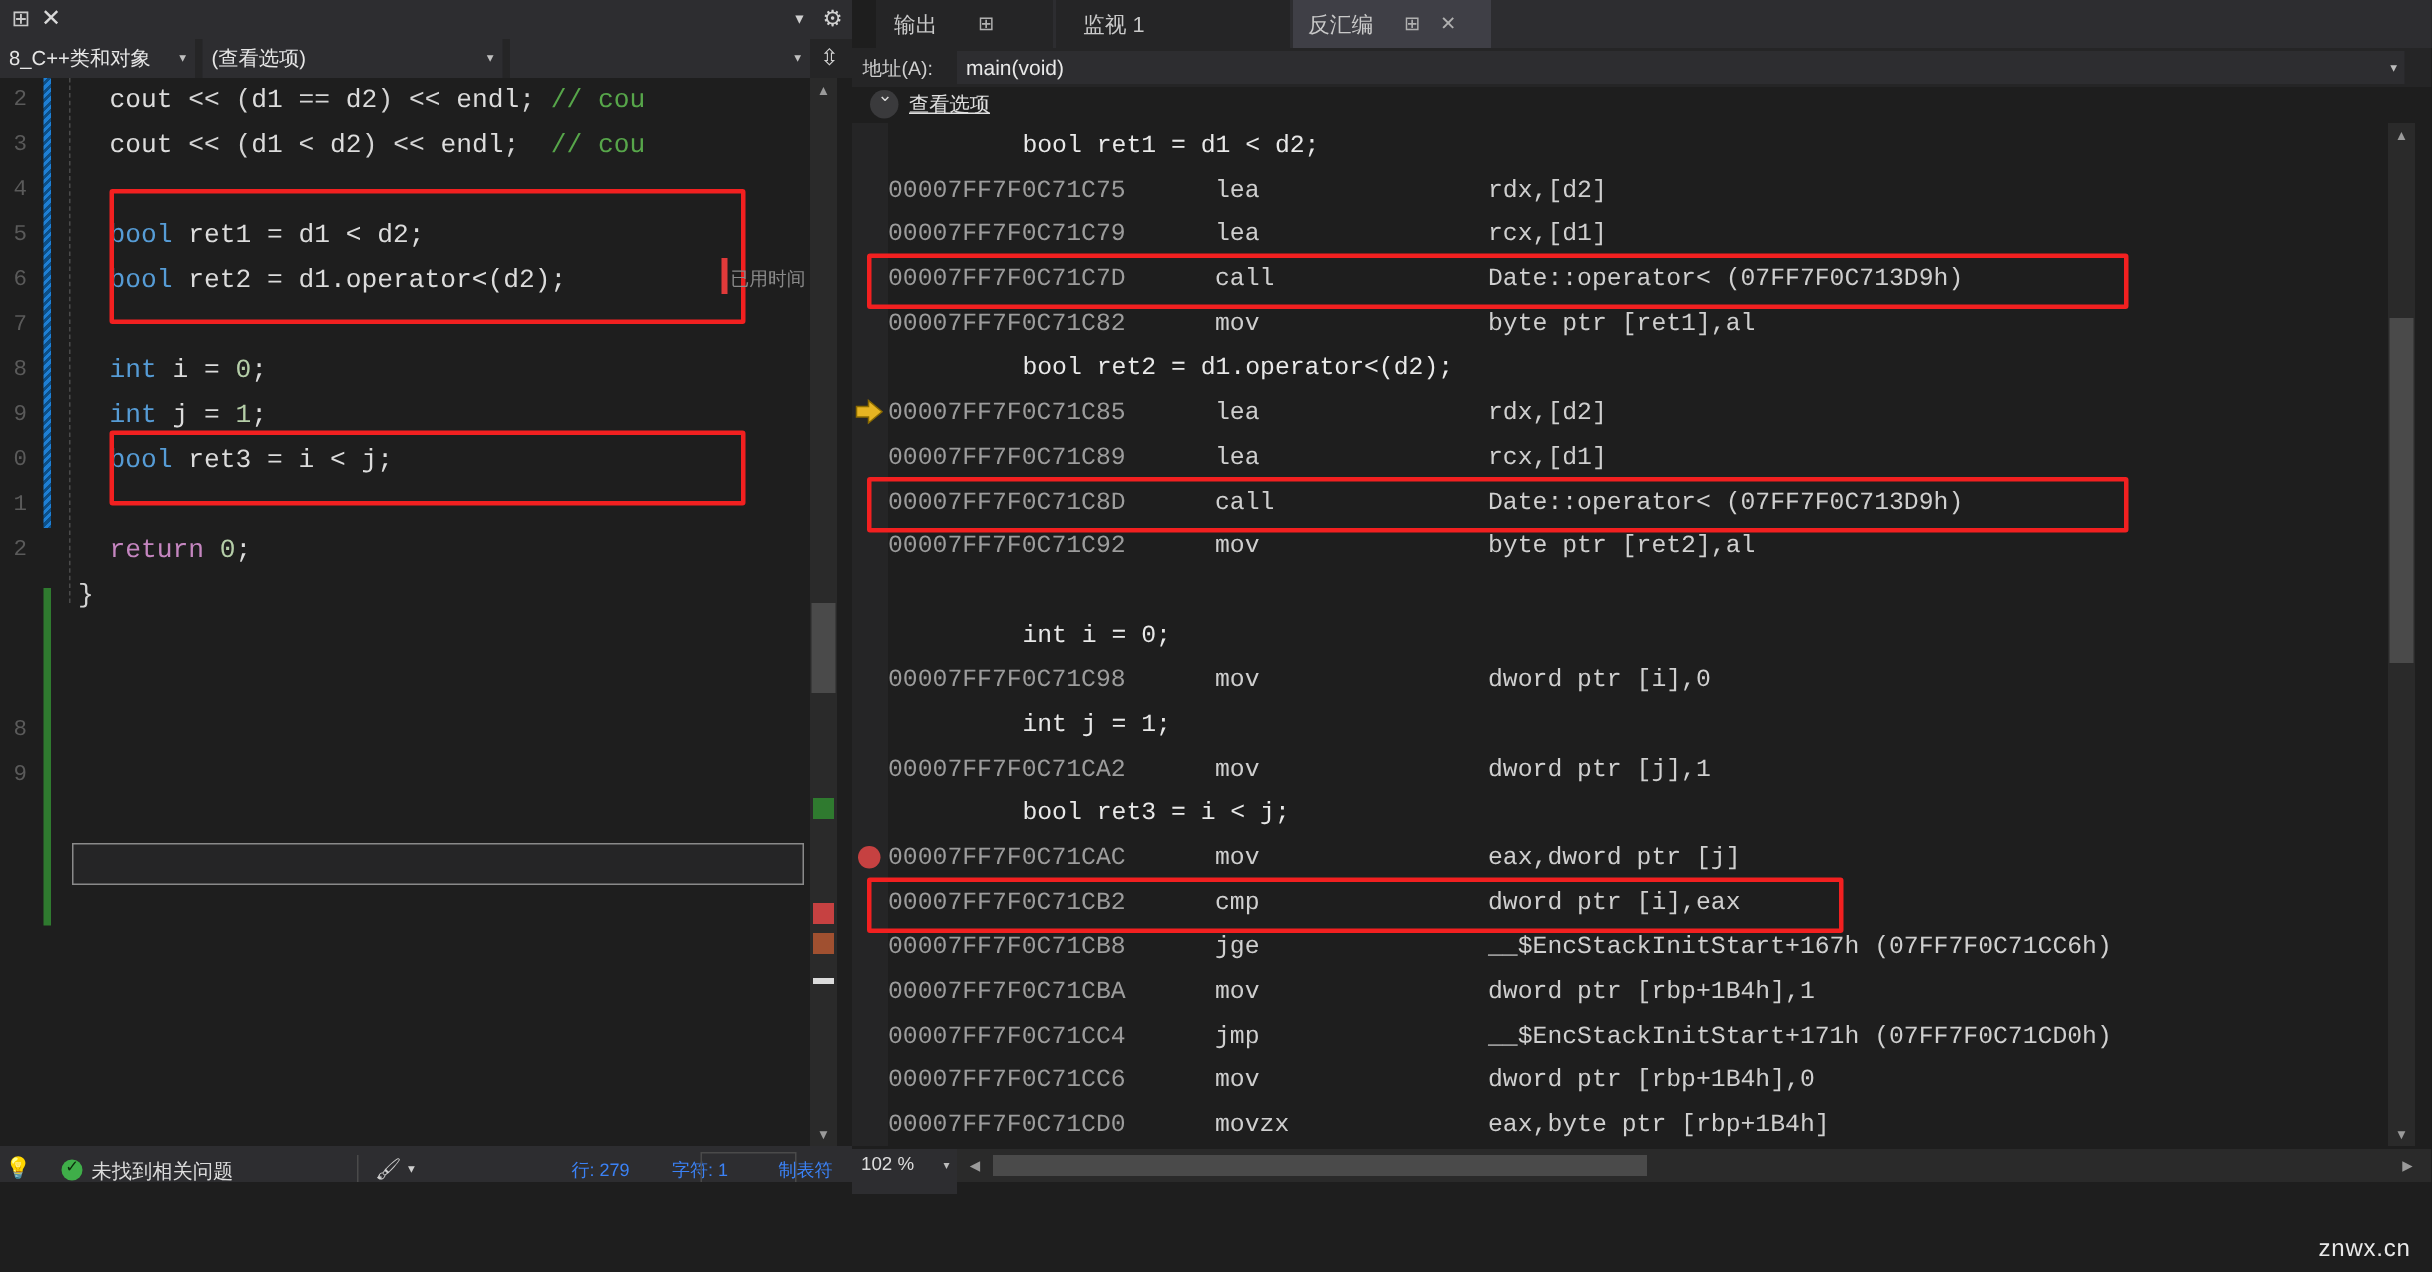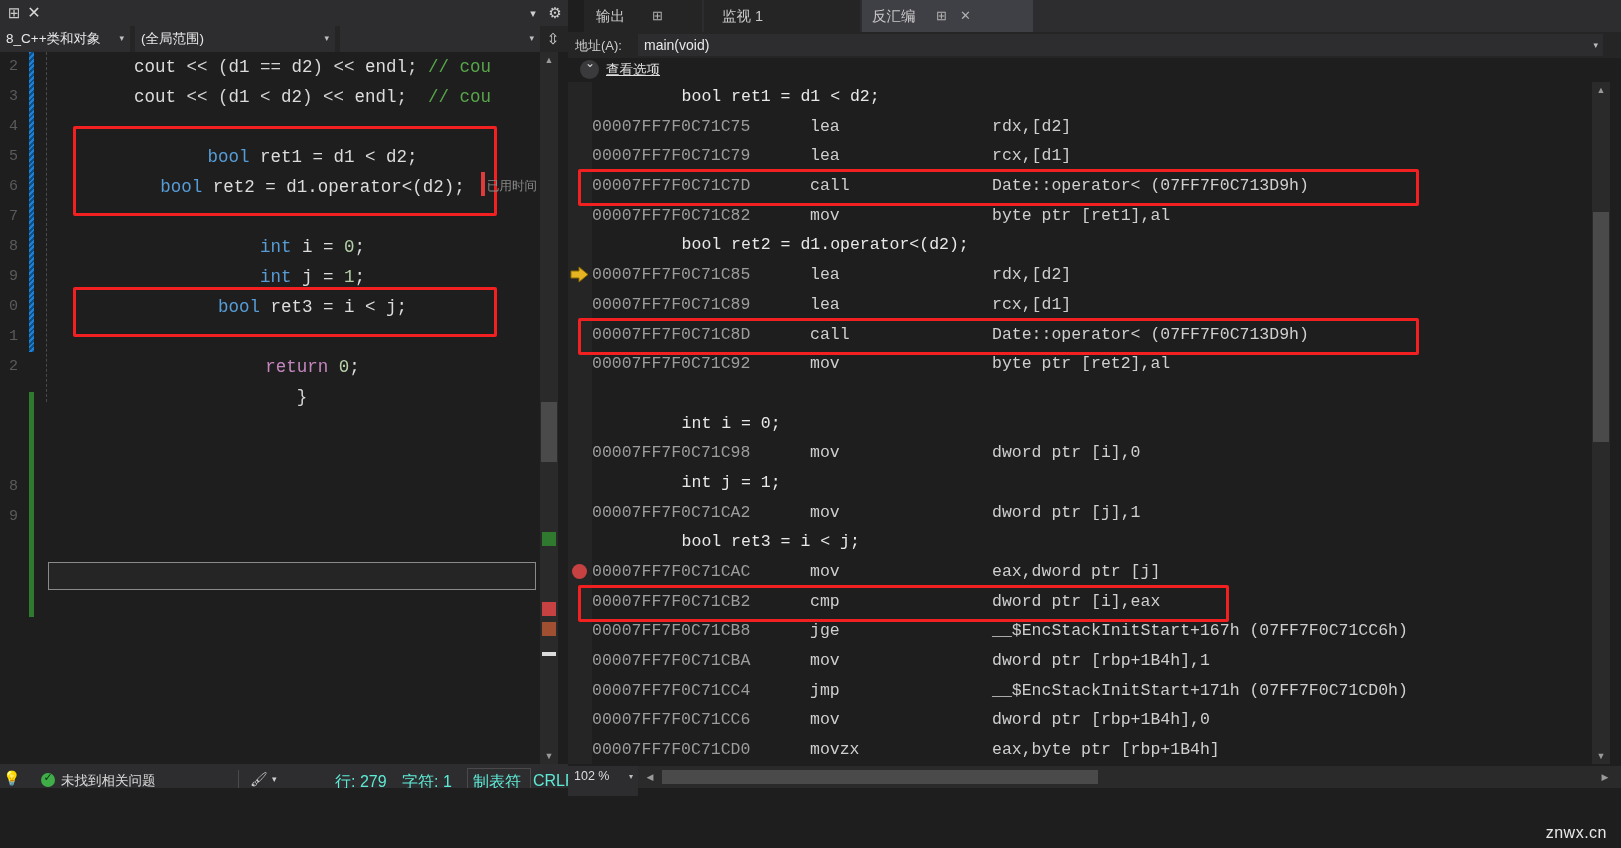--- a/index.html
+++ b/index.html
@@ -28,21 +28,21 @@
   
   .linenos{position:absolute;left:0;top:52px;width:20px;height:712px;background:#1e1e1e;color:#5a5a5a;font-family:"Liberation Mono",monospace;font-size:15px;}
   .linenos div{height:30px;line-height:30px;text-align:right;padding-right:2px;overflow:hidden;}
   .changebar{position:absolute;left:29px;top:52px;width:5px;height:712px;}
   .cb-blue{position:absolute;left:0;width:5px;background:repeating-linear-gradient(135deg,#1e7fd4 0 2px,#0d4f87 2px 4px);}
   .cb-green{position:absolute;left:0;width:5px;background:#2f7a2f;}
 
   .guide{position:absolute;left:46px;top:52px;width:0;height:350px;border-left:1px dashed #4a4a4a;}
 
   .code{position:absolute;left:52px;top:52px;width:500px;font-family:"Liberation Mono",monospace;font-size:17.5px;white-space:pre;}
-  .code .ln{height:30px;line-height:30px;text-align:center;}
+  .code .ln{height:30px;line-height:30px;}
   .kw{color:#569cd6;}
   .kw2{color:#c586c0;}
   .id{color:#dcdcdc;}
   .num{color:#b5cea8;}
   .cmt{color:#57a64a;}
   .pl{color:#d4d4d4;}
 
   .redbox{position:absolute;border:3px solid #f22020;border-radius:2px;pointer-events:none;}
 
   .elapsed{position:absolute;left:487px;top:178px;font-size:12.5px;color:#8a8a8a;font-family:"Liberation Sans",sans-serif;}
@@ -57,33 +57,33 @@
   .lvs-thumb{position:absolute;left:1px;width:16px;background:#4a4a4a;}
 
   .left-status{position:absolute;left:0;top:764px;width:568px;height:32px;background:#2d2d30;}
   .ls-bulb{position:absolute;left:3px;top:6px;width:18px;height:20px;color:#9b6bd6;font-size:14px;text-align:center;}
   .ls-ok{position:absolute;left:41px;top:9px;width:14px;height:14px;border-radius:50%;background:#3fae49;}
   .ls-ok:after{content:"✓";position:absolute;left:2.5px;top:-2px;font-size:11px;color:#0c2c0c;}
   .ls-oktext{position:absolute;left:61px;top:8px;font-size:13.5px;color:#dcdcdc;}
   .ls-div{position:absolute;top:6px;width:1px;height:20px;background:#4a4a4a;}
   .ls-brush{position:absolute;left:250px;top:7px;font-size:14px;color:#cfcfcf;}
   .ls-brusharrow{position:absolute;left:272px;top:10px;font-size:9px;color:#cfcfcf;}
-  .ls-item{position:absolute;top:8px;font-size:16px;color:#5eead4;white-space:nowrap;}
+  .ls-item{position:absolute;top:8px;font-size:12px;color:#3b82f6;white-space:nowrap;margin-left:46px;}
   .ls-box{position:absolute;top:4px;height:24px;border:1px solid #4a4a4a;}
 
   
   .right-pane{position:absolute;left:568px;top:0;width:1053px;height:848px;background:#1e1e1e;}
 
   .tabstrip{position:absolute;left:16px;top:0;width:1053px;height:32px;background:#2d2d30;}
   .tab{position:absolute;top:0;height:32px;}
   .tab .tlabel{position:absolute;top:7px;font-size:14.5px;white-space:nowrap;}
   .tab .ticon{position:absolute;top:8px;font-size:13px;color:#b0b0b0;}
   #tabOut{left:0;width:118px;background:#252526;}
   #tabWatch{left:120px;width:156px;background:#252526;}
-  #tabDisasm{left:278px;width:132px;background:#3f3f46;padding-left:39px;}
+  #tabDisasm{left:278px;width:132px;background:#3f3f46;}
   .tab-active .tlabel{color:#ffffff;}
   .tab .tlabel{color:#c9c9c9;}
   .tabstrip-rest{position:absolute;left:410px;top:0;width:643px;height:32px;background:#2d2d30;}
 
   .addrbar{position:absolute;left:0;top:32px;width:1053px;height:26px;background:#252526;}
   .addr-label{position:absolute;left:7px;top:5px;font-size:13px;color:#cfcfcf;}
   .addr-input{position:absolute;left:70px;top:2px;width:965px;height:22px;background:#2d2d30;border:none;}
   .addr-input .aval{position:absolute;left:6px;top:3px;font-size:14px;color:#e8e8e8;}
   .addr-arrow{position:absolute;right:5px;top:6px;font-size:9px;color:#bdbdbd;}
 
@@ -134,21 +134,21 @@
       <div class="lt-gear">⚙</div>
     </div>
     <div class="nav-purple"></div>
 
     <div class="navbar">
       <div class="nav-combo" id="nav1">
         <span class="cb-text">8_C++类和对象</span>
         <span class="cb-arrow">▾</span>
       </div>
       <div class="nav-combo" id="nav2">
-        <span class="cb-text">(全局范围)</span>
+        <span class="cb-text">(查看选项)</span>
         <span class="cb-arrow">▾</span>
       </div>
       <div class="nav-combo" id="nav3">
         <span class="cb-text"></span>
         <span class="cb-arrow">▾</span>
       </div>
     </div>
     <div class="nav-split">⇳</div>
 
     <div class="linenos" id="linenos">

